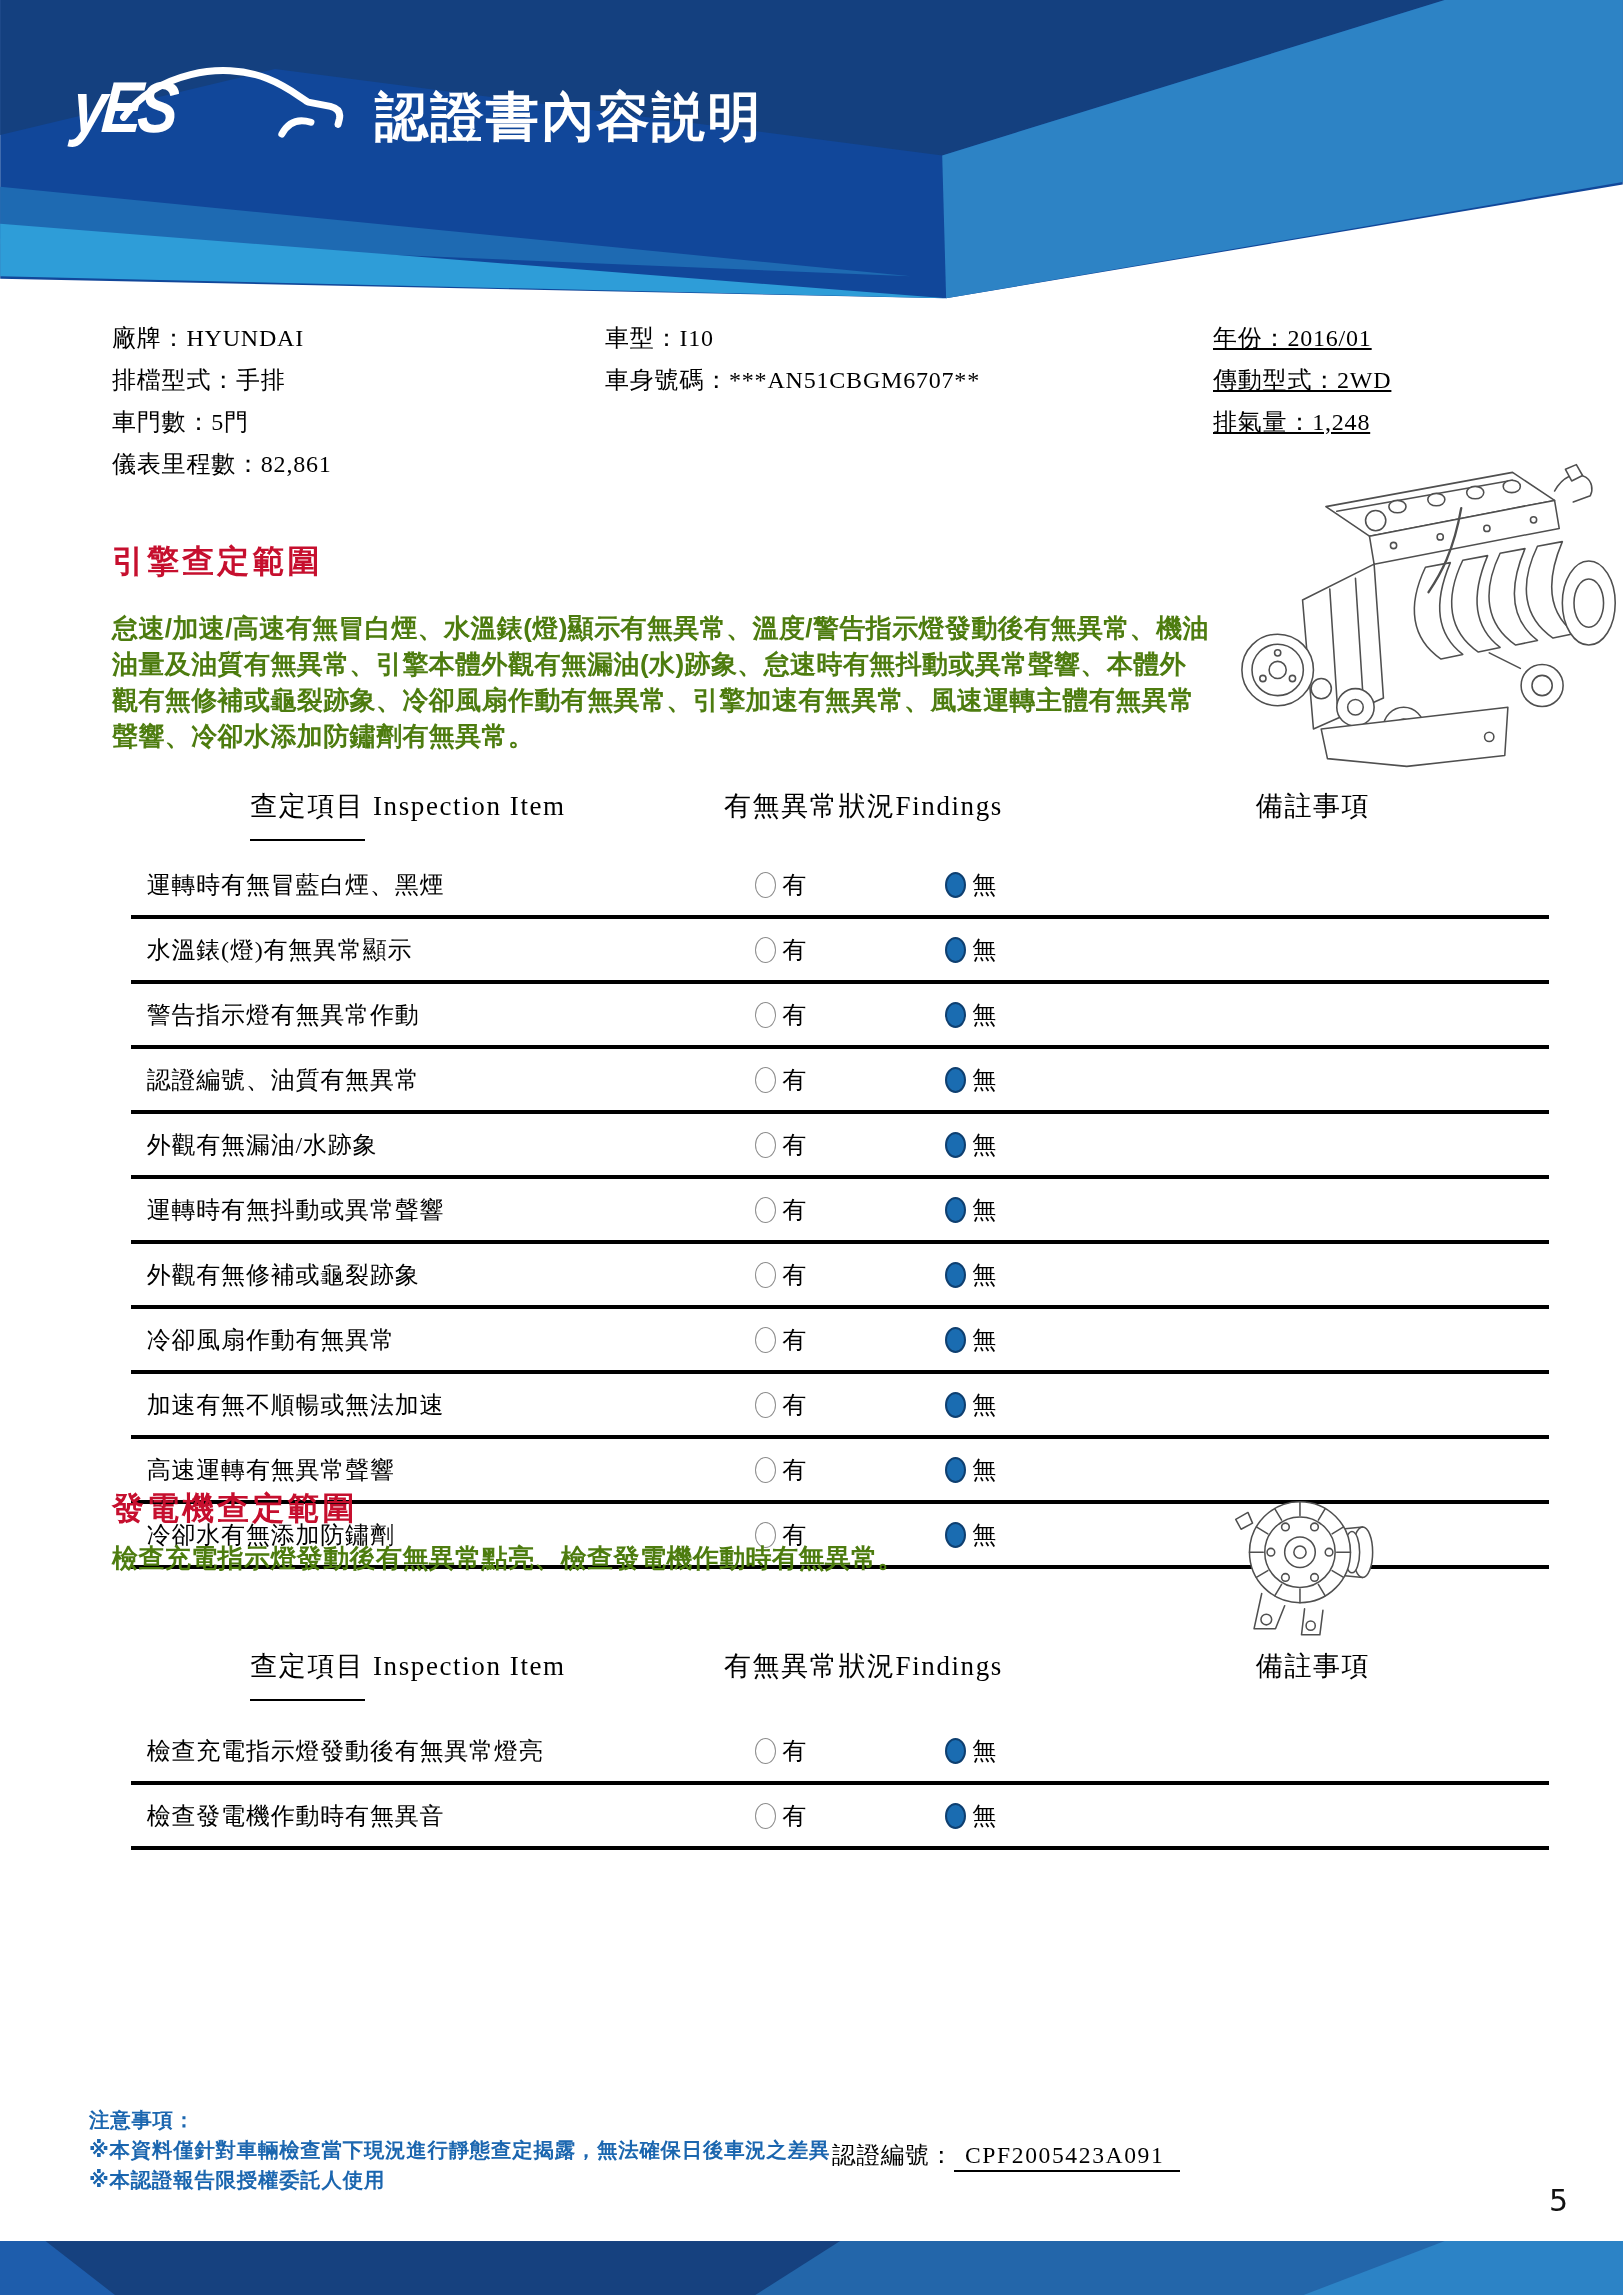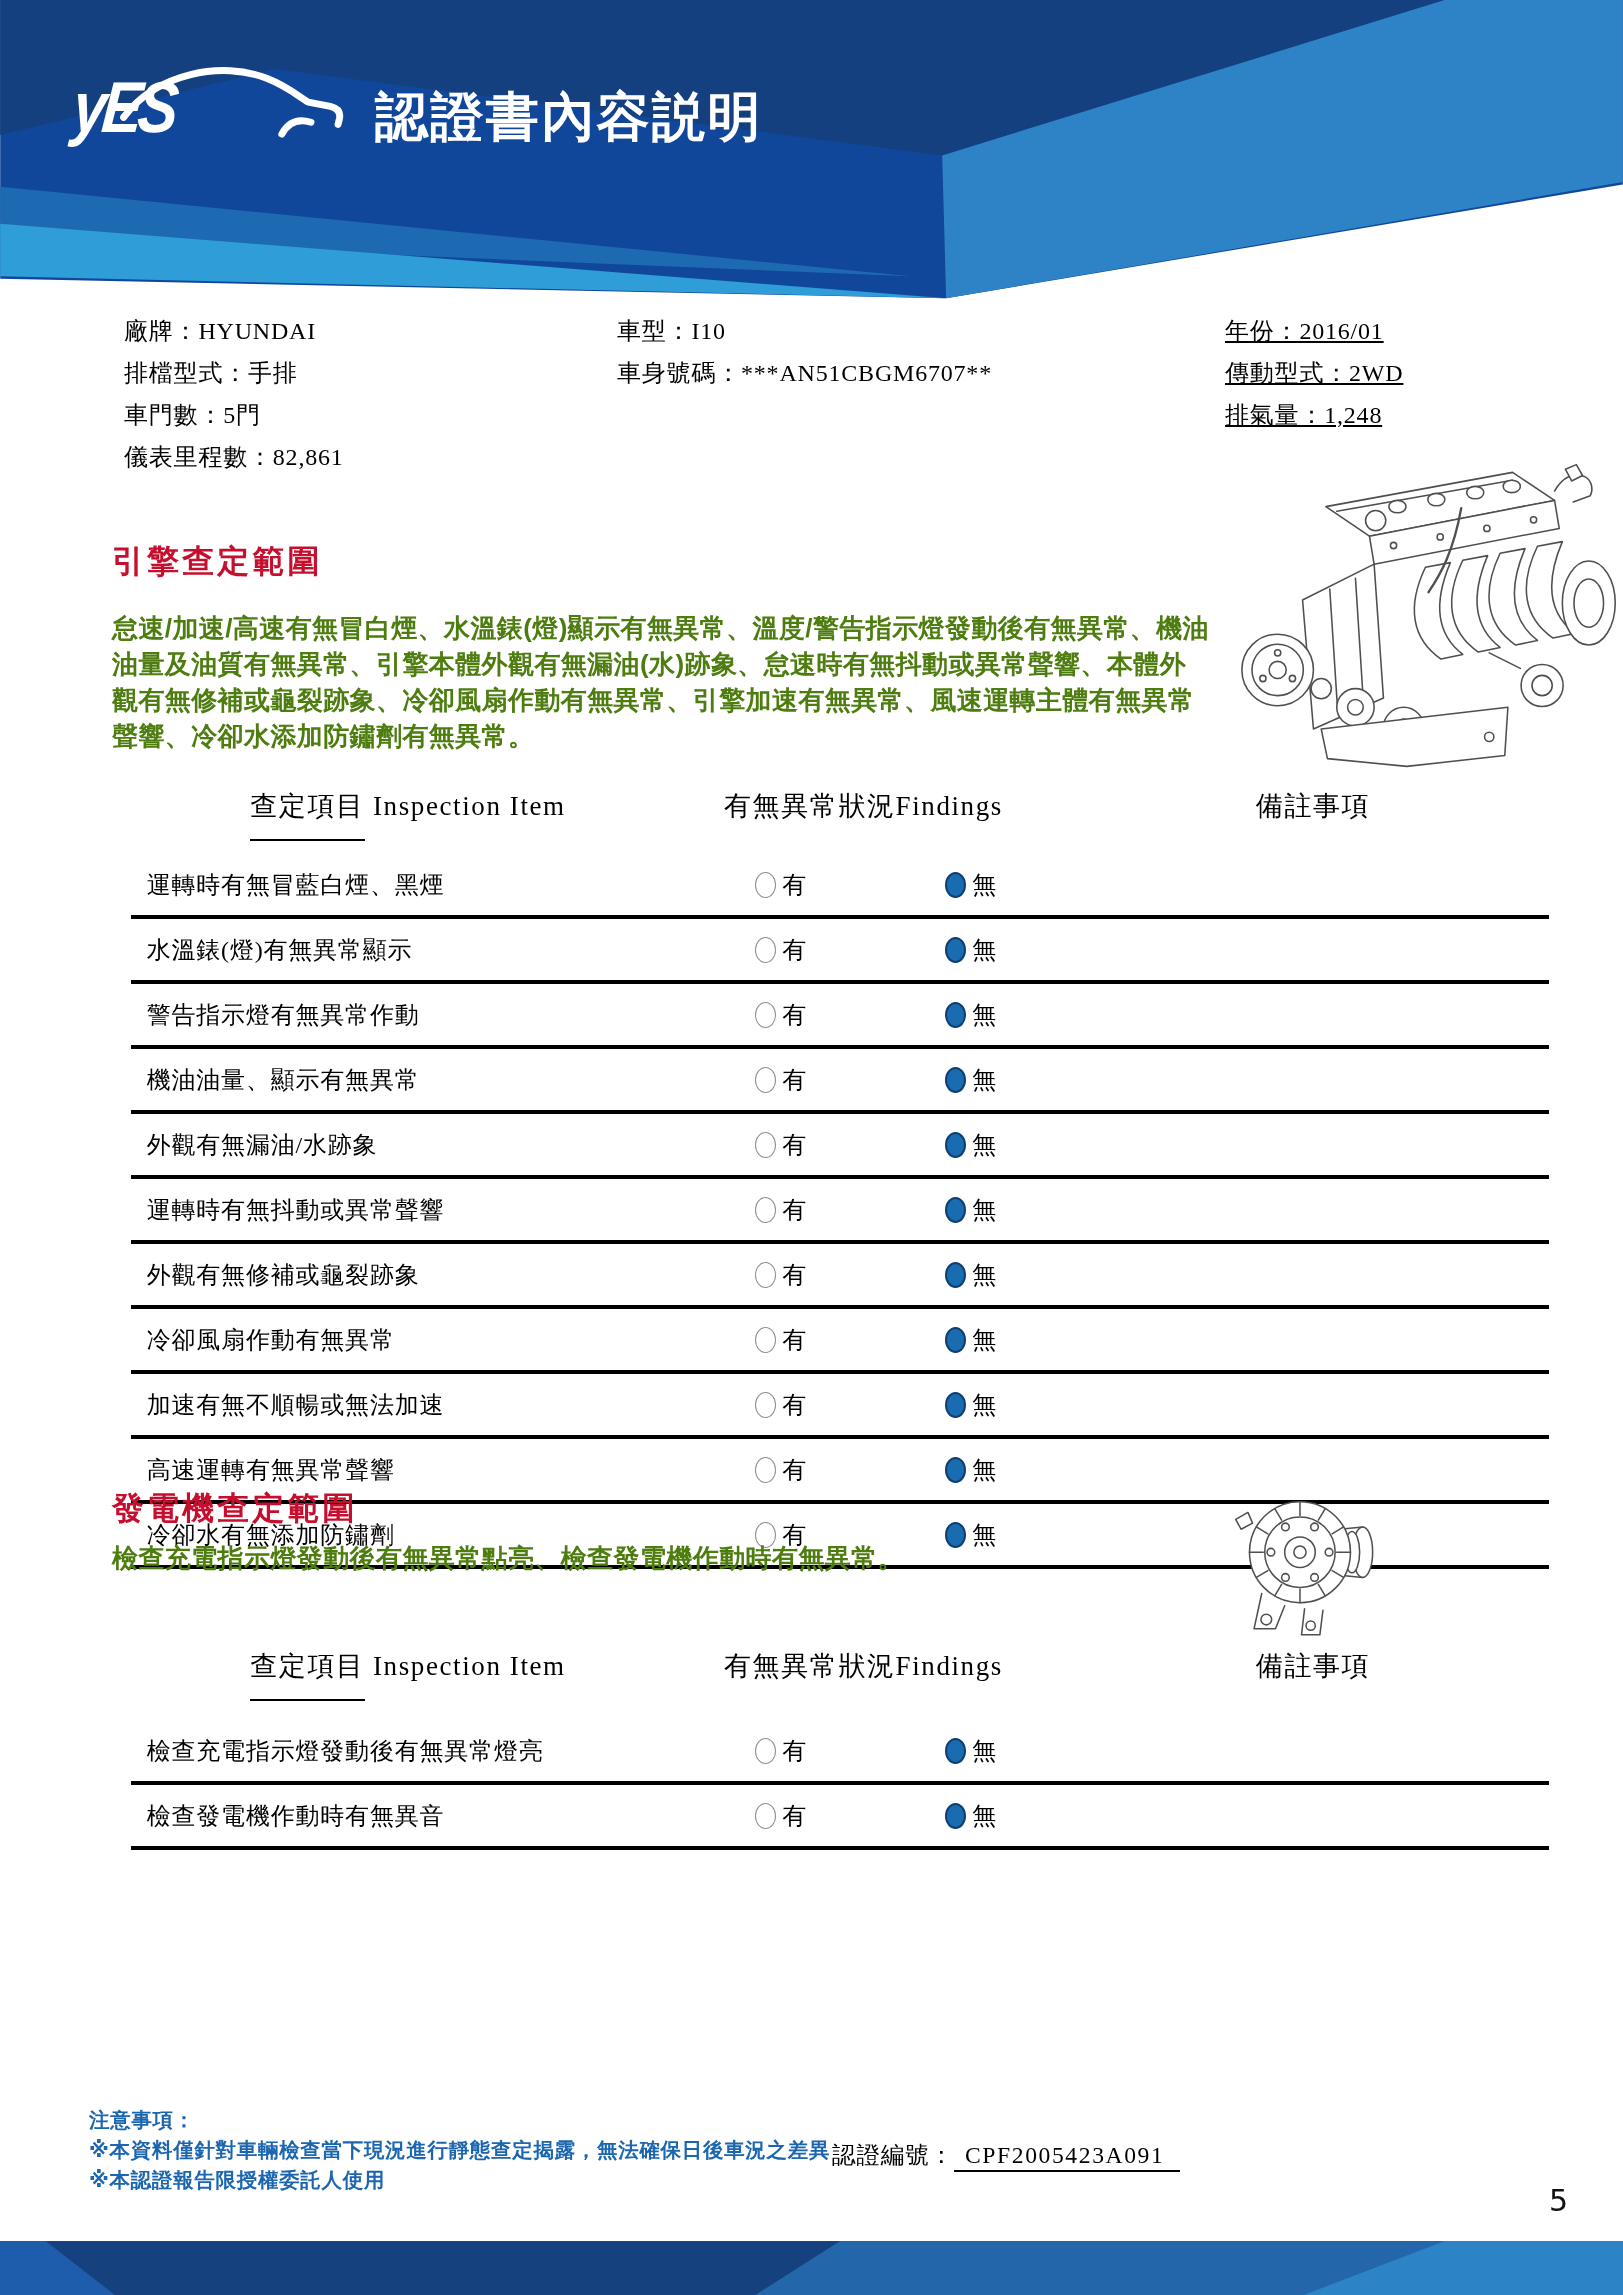--- a/index.html
+++ b/index.html
@@ -13,21 +13,21 @@
   .logo-text{position:absolute;left:77px;top:66px;color:#fff;
              font-family:"Liberation Sans","DejaVu Sans",sans-serif;
              font-size:72px;font-weight:900;font-style:italic;letter-spacing:-5.5px;
              transform:scaleX(.84) skewX(-6deg);transform-origin:left top;}
   .logo-car{position:absolute;left:118px;top:44px;}
   .page-title{position:absolute;left:375px;top:82px;color:#fff;
               font-family:"Liberation Sans","DejaVu Sans",sans-serif;
               font-size:53px;font-weight:900;letter-spacing:2.4px;}
 
   
-  .vinfo-col{position:absolute;top:315px;margin-left:12px;}
+  .vinfo-col{position:absolute;top:322px;}
   .vinfo-line{height:42px;font-size:24px;color:#000;letter-spacing:0.8px;white-space:nowrap;}
   .vc1{left:112px;} .vc2{left:605px;} .vc3{left:1213px;text-decoration:underline;}
 
   
   .section-title{position:absolute;left:112px;color:#c60f2e;
                  font-family:"Liberation Sans","DejaVu Sans",sans-serif;
                  font-size:32px;font-weight:900;letter-spacing:3.1px;}
   .section-desc{position:absolute;left:112px;color:#4d7c0f;
                 font-family:"Liberation Sans","DejaVu Sans",sans-serif;
                 font-size:26px;font-weight:900;line-height:36px;letter-spacing:0.4px;margin-top:8px;}
@@ -186,21 +186,21 @@
           <span class="radio-group rg-yes">
             <span class="radio"></span>
             <span class="radio-label">有</span>
           </span>
           <span class="radio-group rg-no">
             <span class="radio checked"></span>
             <span class="radio-label">無</span>
           </span>
         </div>
         <div class="insp-row">
-          <span class="row-label">機油油量、顯示有無異常</span>
+          <span class="row-label">認證編號、油質有無異常</span>
           <span class="radio-group rg-yes">
             <span class="radio"></span>
             <span class="radio-label">有</span>
           </span>
           <span class="radio-group rg-no">
             <span class="radio checked"></span>
             <span class="radio-label">無</span>
           </span>
         </div>
         <div class="insp-row">

